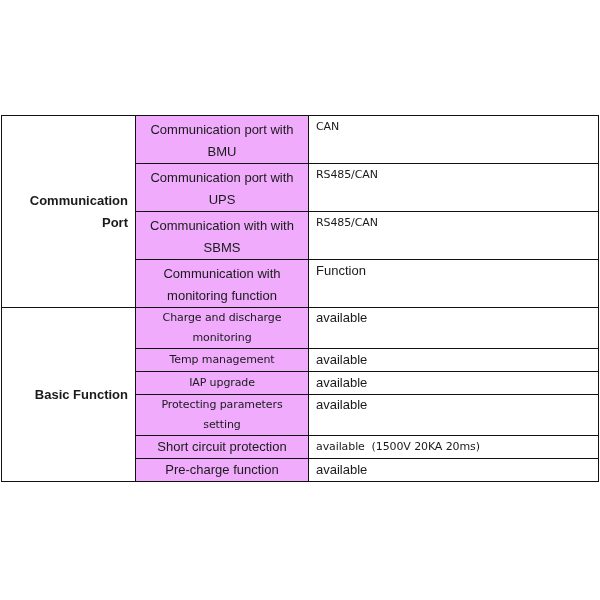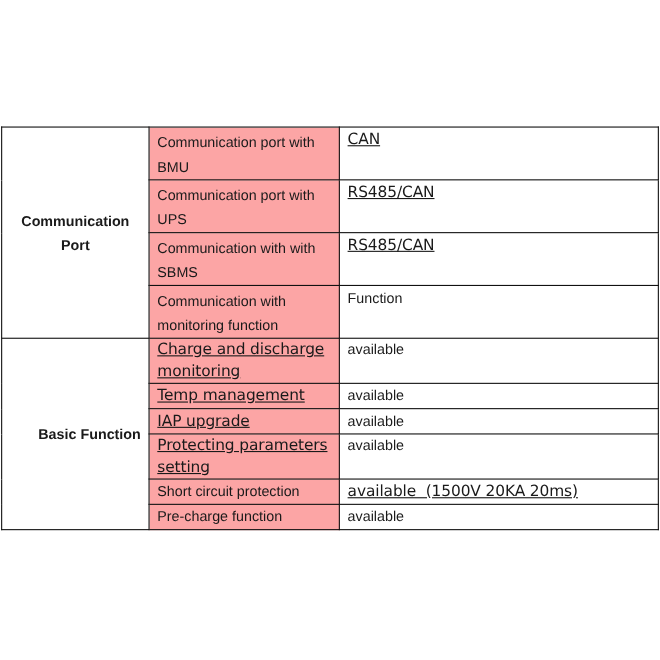--- a/index.html
+++ b/index.html
@@ -22,25 +22,25 @@
       line-height: 22px;
     }
     table.spec col.c1 { width: 134px; }
     table.spec col.c2 { width: 173px; }
     table.spec col.c3 { width: 290px; }
     td.group {
       background: #ffffff;
       font-weight: bold;
       vertical-align: middle !important;
     }
-    td.group.left { text-align: center; }
+    td.group.left { text-align: right; }
     td.group.center { text-align: right; }
-    td.label { background: #fca5a5; }
+    td.label { background: #f0abfc; text-align: center; }
     td.value { background: #ffffff; }
-    td.label.alt, td.value.alt { font-family: "DejaVu Sans", sans-serif; font-size: 14px; letter-spacing: -0.1px; text-decoration: underline; }
+    td.label.alt, td.value.alt { font-family: "DejaVu Sans", sans-serif; font-size: 11px; letter-spacing: -0.1px; }
     td.label.pad { padding-top: 3px; }
     td.value.pad { padding-top: 0; }
     tr.r2 td.label, tr.r2 td.value { height: 44px; }
     tr.r1 td.label, tr.r1 td.value { height: 21px; }
     .cell-text { display: block; }
   </style>
 </head>
 <body>
 
 <table class="spec">

